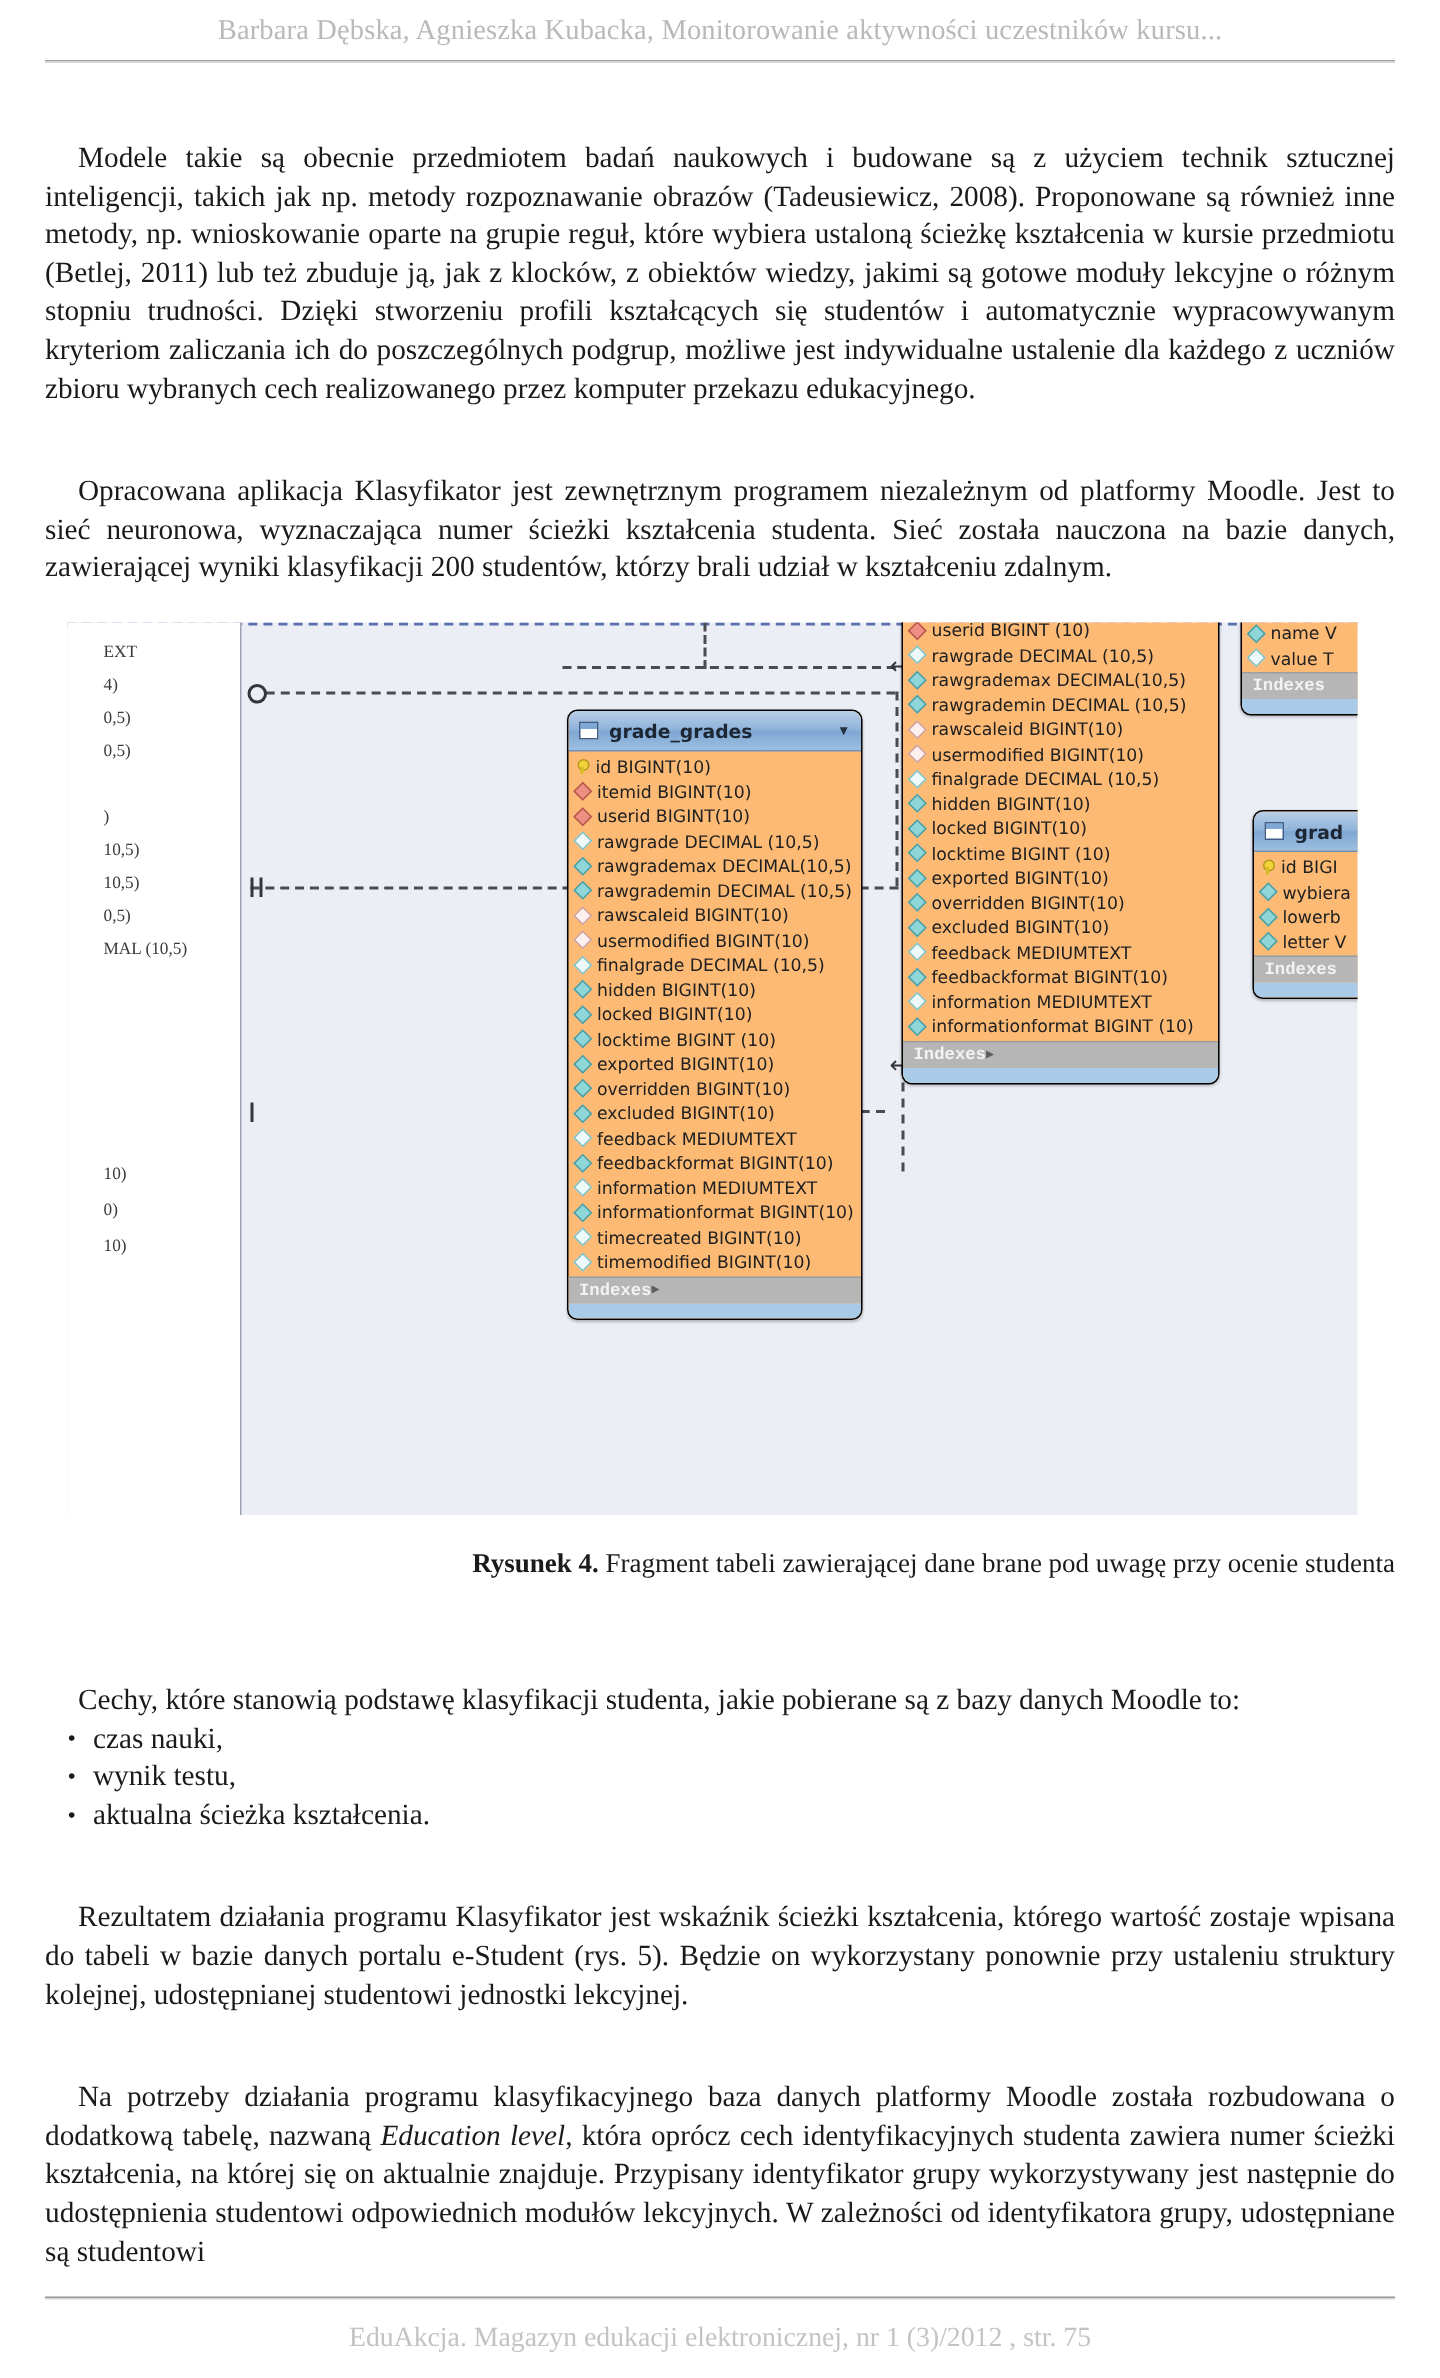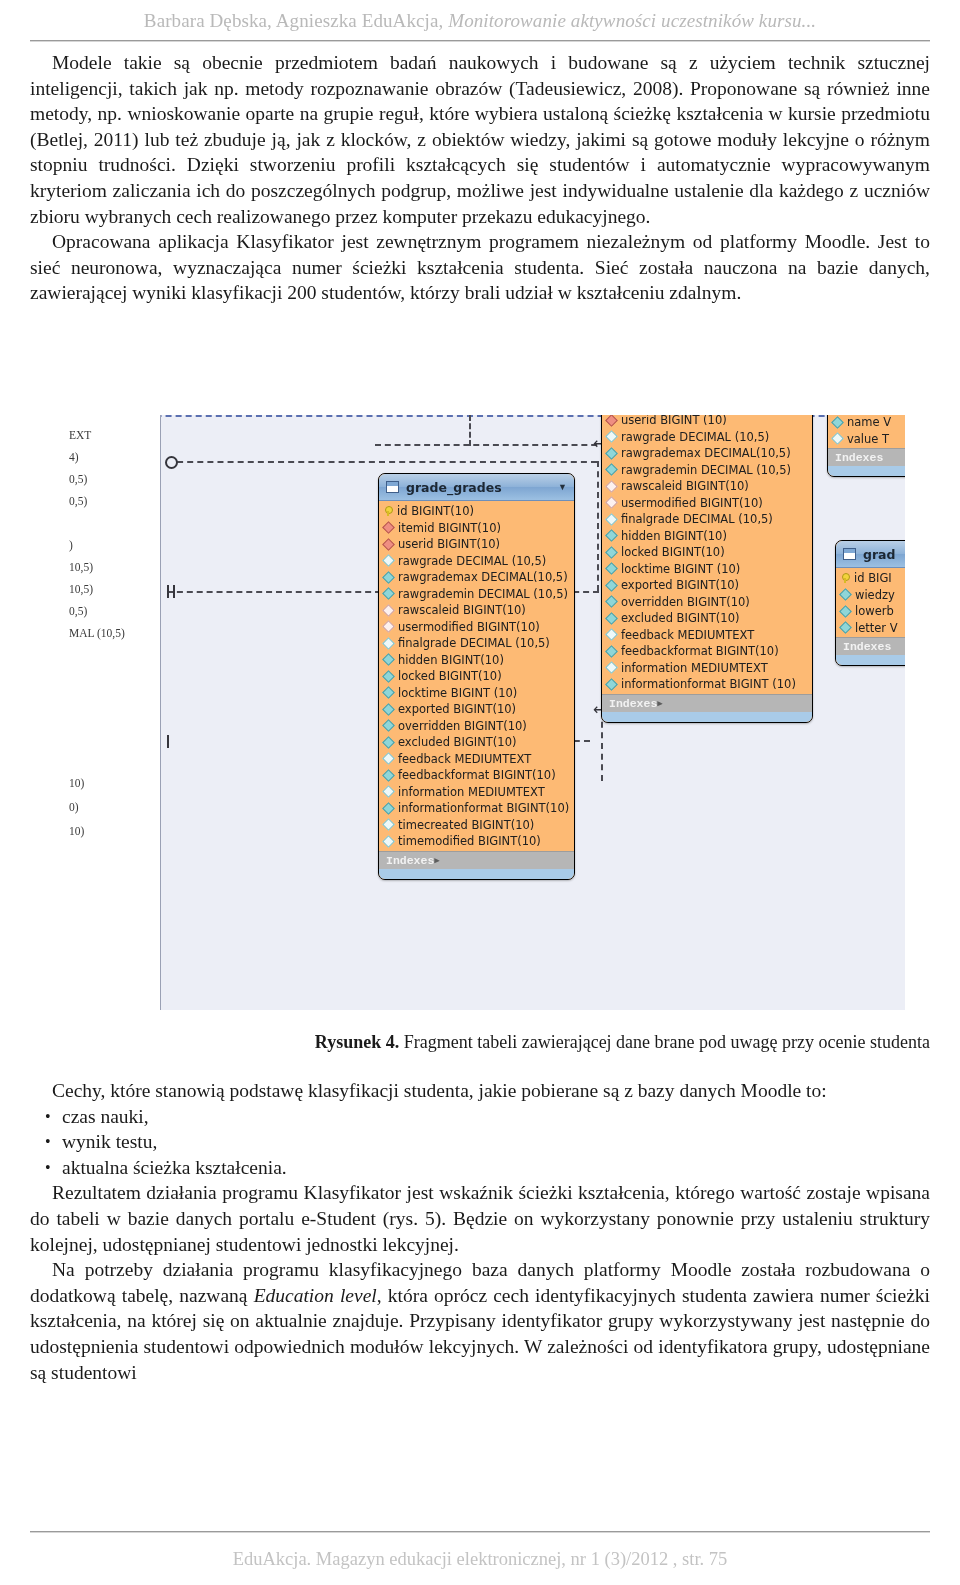--- a/index.html
+++ b/index.html
@@ -12,34 +12,34 @@
     overflow:hidden;
   }
 
   
   .runhead {
     position:absolute; left:0; top:0; width:960px; height:42px;
     display:flex; align-items:center; justify-content:center;
     color:#b9b9b9; font-size:19px; letter-spacing:.1px;
     white-space:nowrap;
   }
-  .runhead .italic { font-style:italic; }
+  .runhead .italic { }
   .rule-top {
     position:absolute; left:30px; top:40px; width:900px; height:2px;
     background:linear-gradient(to bottom,#9a9a9a 0 1px,#d6d6d6 1px 2px);
   }
 
   
   .content { position:absolute; left:30px; top:50px; width:900px; }
   p.para {
     margin:0; font-size:19.5px; line-height:25.6px;
     text-align:justify; text-justify:inter-word;
     hyphens:manual;
   }
-  p.indent { text-indent:22px; }
+  p.indent { text-indent:22px;margin-top:43px; }
 
   .figwrap {
     position:absolute; left:30px; top:415px; width:900px; height:600px;
   }
 
   
   .canvas {
     position:absolute; left:15px; top:0; width:860px; height:595px;
     background:#eceef6;
     overflow:hidden;
@@ -148,21 +148,21 @@
   .footer {
     position:absolute; left:0; top:1539px; width:960px; height:40px;
     display:flex; align-items:center; justify-content:center;
     color:#c3c3c3; font-size:18.5px; white-space:nowrap;
   }
 </style>
 </head>
 <body>
 
 <div class="runhead">
-  <span>Barbara Dębska, Agnieszka EduAkcja,</span>
+  <span>Barbara Dębska, Agnieszka Kubacka,</span>
   <span>&nbsp;</span>
   <span class="italic">Monitorowanie aktywności uczestników kursu...</span>
 </div>
 <div class="rule-top"></div>
 
 <div class="content">
   <p class="para indent">Modele takie są obecnie przedmiotem badań naukowych i budowane są z użyciem technik sztucznej inteligencji, takich jak np. metody rozpoznawanie obrazów (Tadeusiewicz, 2008). Proponowane są również inne metody, np. wnioskowanie oparte na grupie reguł, które wybiera ustaloną ścieżkę kształcenia w kursie przedmiotu (Betlej, 2011) lub też zbuduje ją, jak z klocków, z obiektów wiedzy, jakimi są gotowe moduły lekcyjne o różnym stopniu trudności. Dzięki stworzeniu profili kształcących się studentów i automatycznie wypracowywanym kryteriom zaliczania ich do poszczególnych podgrup, możliwe jest indywidualne ustalenie dla każdego z uczniów zbioru wybranych cech realizowanego przez komputer przekazu edukacyjnego.</p>
   <p class="para indent">Opracowana aplikacja Klasyfikator jest zewnętrznym programem niezależnym od platformy Moodle. Jest to sieć neuronowa, wyznaczająca numer ścieżki kształcenia studenta. Sieć została nauczona na bazie danych, zawierającej wyniki klasyfikacji 200 studentów, którzy brali udział w kształceniu zdalnym.</p>
 </div>
 
@@ -402,21 +402,21 @@
         <span class="tbl-icon"></span>
         <span class="tname">grad</span>
       </div>
       <div class="fields">
         <div class="fld">
             <span class="key k-pk"></span>
             <span>id BIGI</span>
           </div>
         <div class="fld">
             <span class="dia d-filled"></span>
-            <span>wiedzy</span>
+            <span>wybiera</span>
           </div>
         <div class="fld">
             <span class="dia d-filled"></span>
             <span>lowerb</span>
           </div>
         <div class="fld">
             <span class="dia d-filled"></span>
             <span>letter V</span>
           </div>
       </div>

